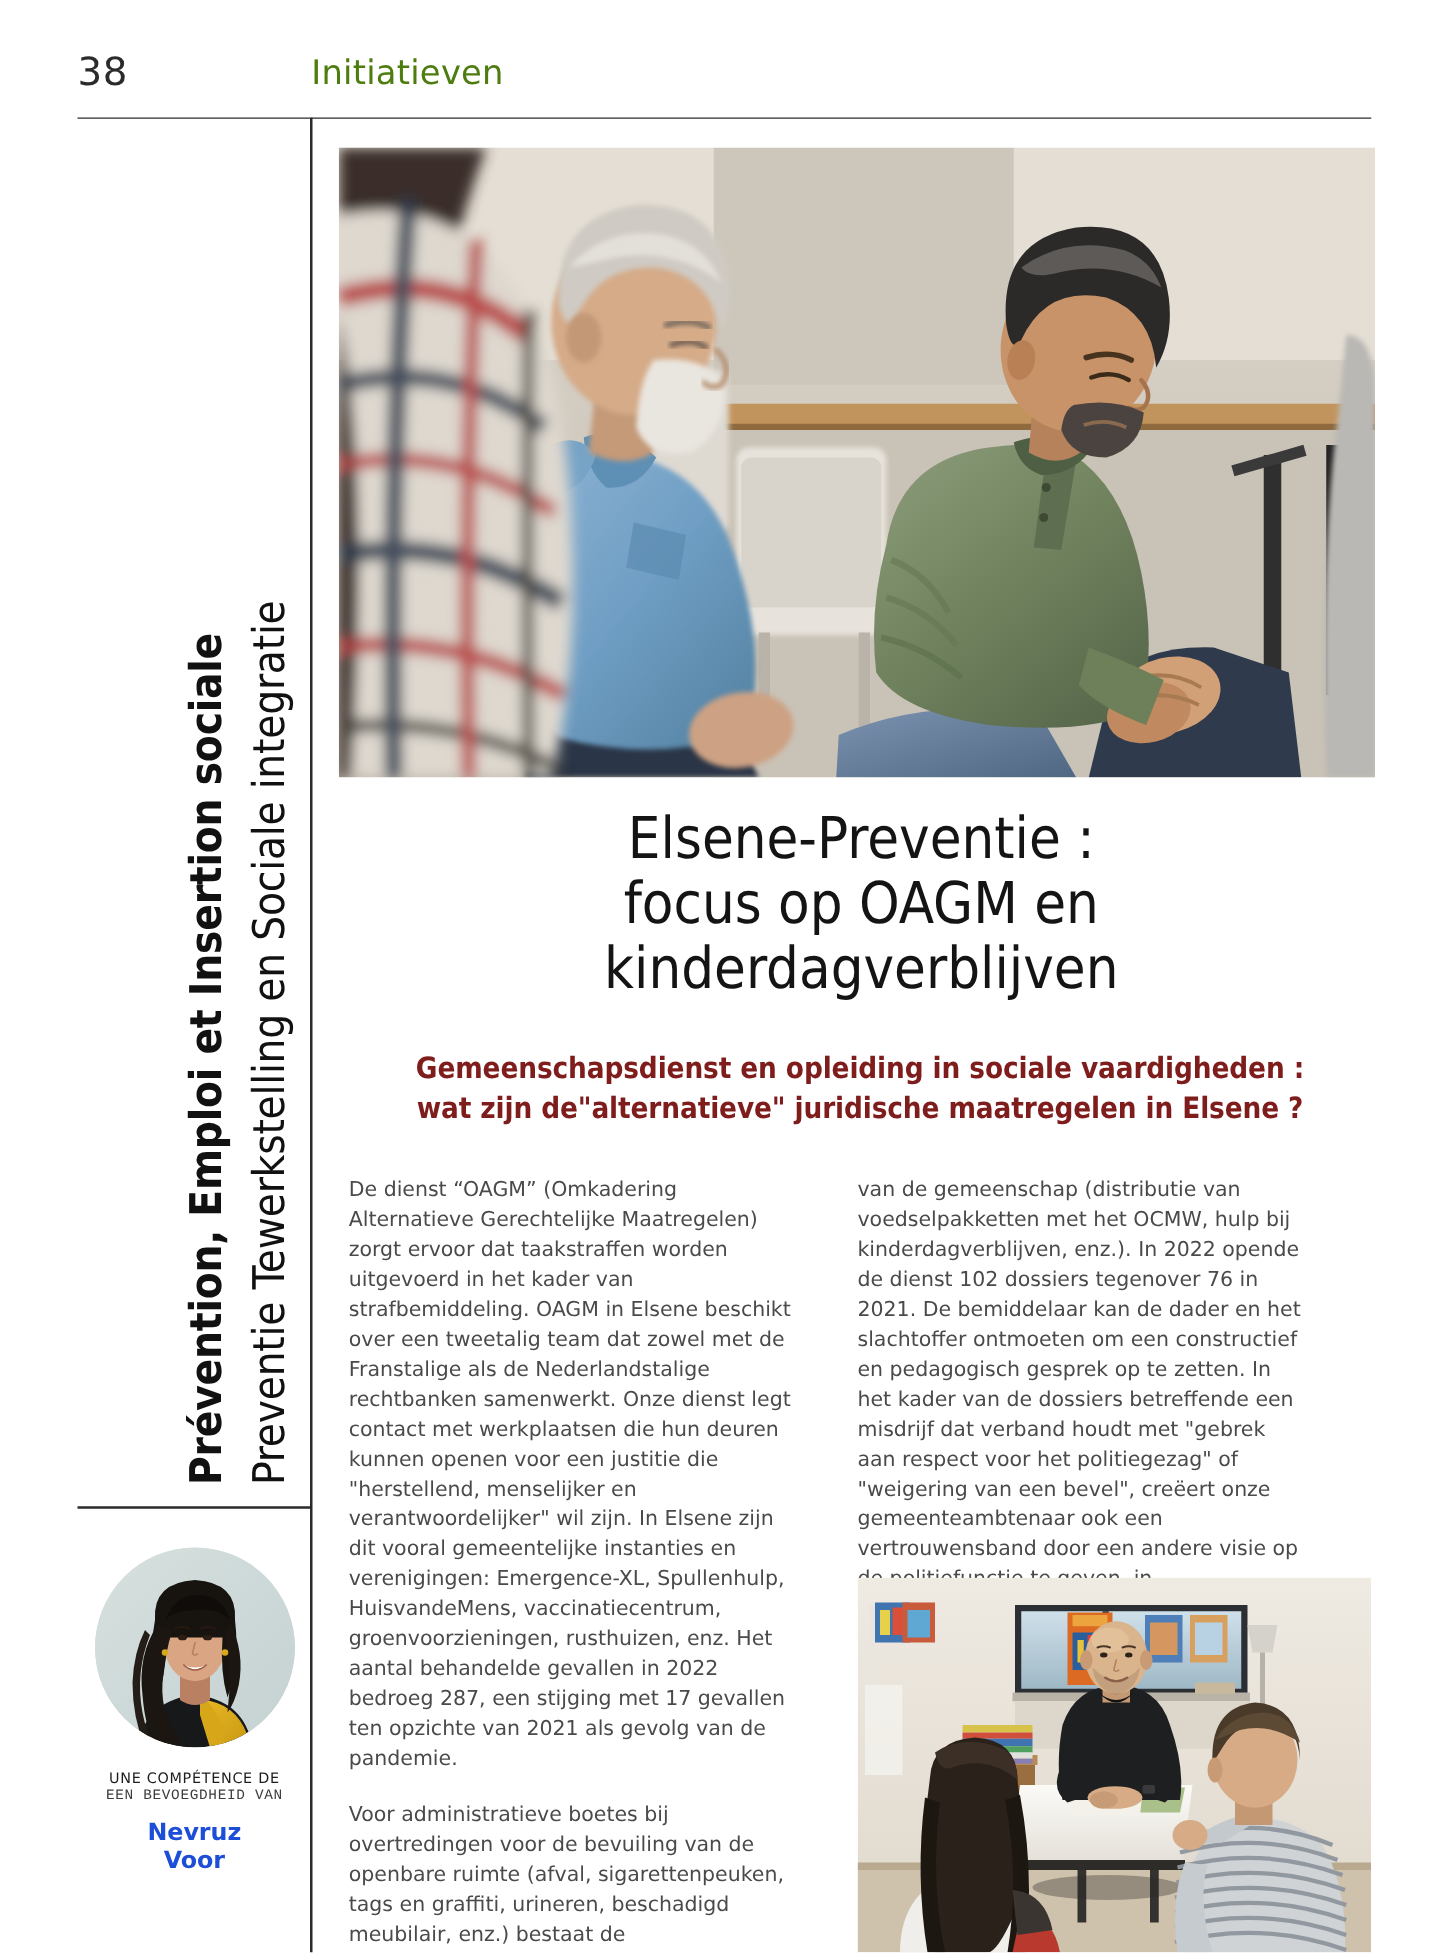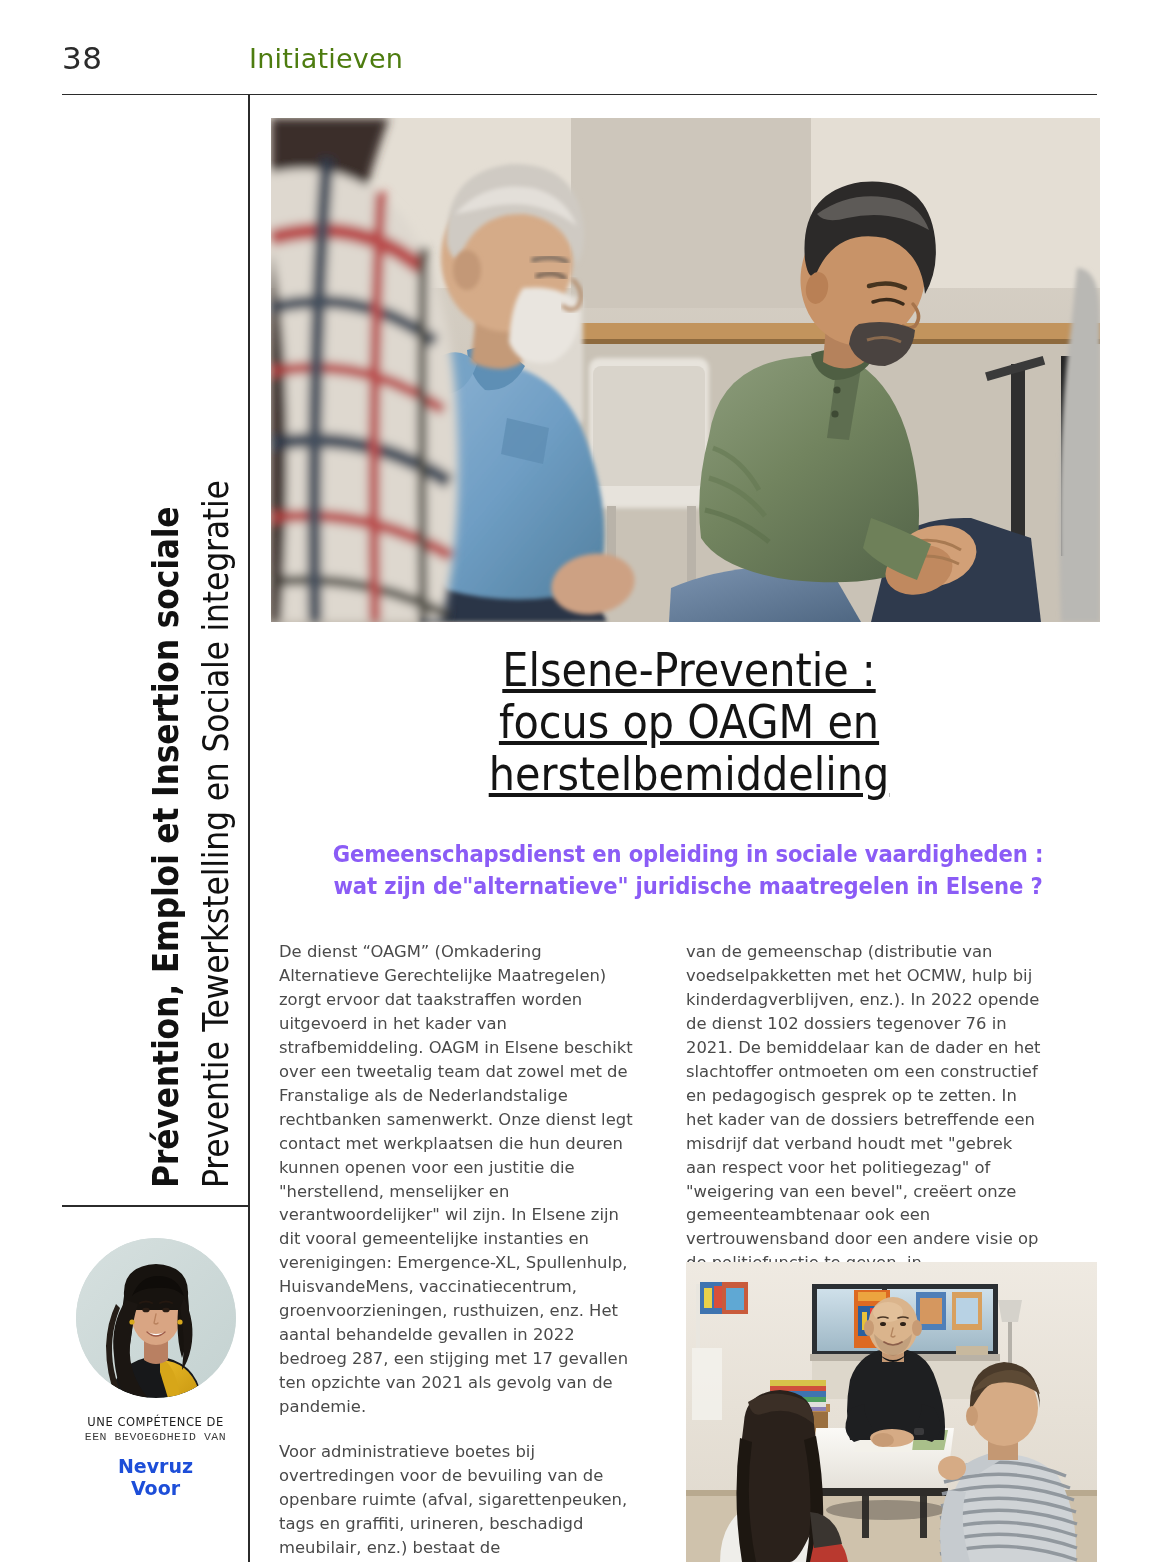--- a/index.html
+++ b/index.html
@@ -106,28 +106,27 @@
   }
   .hero-photo svg { display: block; width: 829px; height: 504px; }
 
   
   .article-title {
     position: absolute; left: 280px; top: 645px;
     width: 818px; text-align: center;
     font-size: 46px; line-height: 1.13; color: #141414;
     font-family: "DejaVu Sans Condensed","DejaVu Sans", sans-serif;
     font-weight: normal;
-    text-decoration: underline;
   }
   .article-title span { display: block; }
 
   .article-subtitle {
     position: absolute; left: 278px; top: 838px;
     width: 820px; text-align: center;
-    font-size: 23.5px; line-height: 1.38; color: #8b5cf6;
+    font-size: 23.5px; line-height: 1.38; color: #7f1d1d;
     font-weight: bold; letter-spacing: -0.1px;
     font-family: "DejaVu Sans Condensed","DejaVu Sans", sans-serif;
   }
   .article-subtitle span { display: block; }
 
   
   .col {
     position: absolute; top: 940px; width: 358px;
     font-size: 16.4px; line-height: 1.46; color: #4a4a4a;
     font-family: "DejaVu Sans", sans-serif;
@@ -365,21 +364,21 @@
           <path d="M110 74 Q100 280 104 504" stroke="#b5393a" stroke-width="11" fill="none"></path>
           <path d="M152 130 Q150 310 152 504" stroke="#3d3a33" stroke-width="9" fill="none"></path>
         </g>
       </g>
     </svg>
   </div>
 
   <h1 class="article-title">
     <span>Elsene-Preventie :</span>
     <span>focus op OAGM en</span>
-    <span>herstelbemiddeling</span>
+    <span>kinderdagverblijven</span>
   </h1>
 
   <h2 class="article-subtitle">
     <span>Gemeenschapsdienst en opleiding in sociale vaardigheden :</span>
     <span>wat zijn de"alternatieve" juridische maatregelen in Elsene ?</span>
   </h2>
 
   <div class="col col-1">
     <p>De dienst “OAGM” (Omkadering Alternatieve Gerechtelijke Maatregelen) zorgt ervoor dat taakstraffen worden uitgevoerd in het kader van strafbemiddeling. OAGM in Elsene beschikt over een tweetalig team dat zowel met de Franstalige als de Nederlandstalige rechtbanken samenwerkt. Onze dienst legt contact met werkplaatsen die hun deuren kunnen openen voor een justitie die "herstellend, menselijker en verantwoordelijker" wil zijn. In Elsene zijn dit vooral gemeentelijke instanties en verenigingen: Emergence-XL, Spullenhulp, HuisvandeMens, vaccinatiecentrum, groenvoorzieningen, rusthuizen, enz. Het aantal behandelde gevallen in 2022 bedroeg 287, een stijging met 17 gevallen ten opzichte van 2021 als gevolg van de pandemie.</p>
     <p>Voor administratieve boetes bij overtredingen voor de bevuiling van de openbare ruimte (afval, sigarettenpeuken, tags en graffiti, urineren, beschadigd meubilair, enz.) bestaat de herstelbemiddeling uit een opleiding (sensibilisering rond openbare netheid) en een burgerdienst ten voordele</p>

